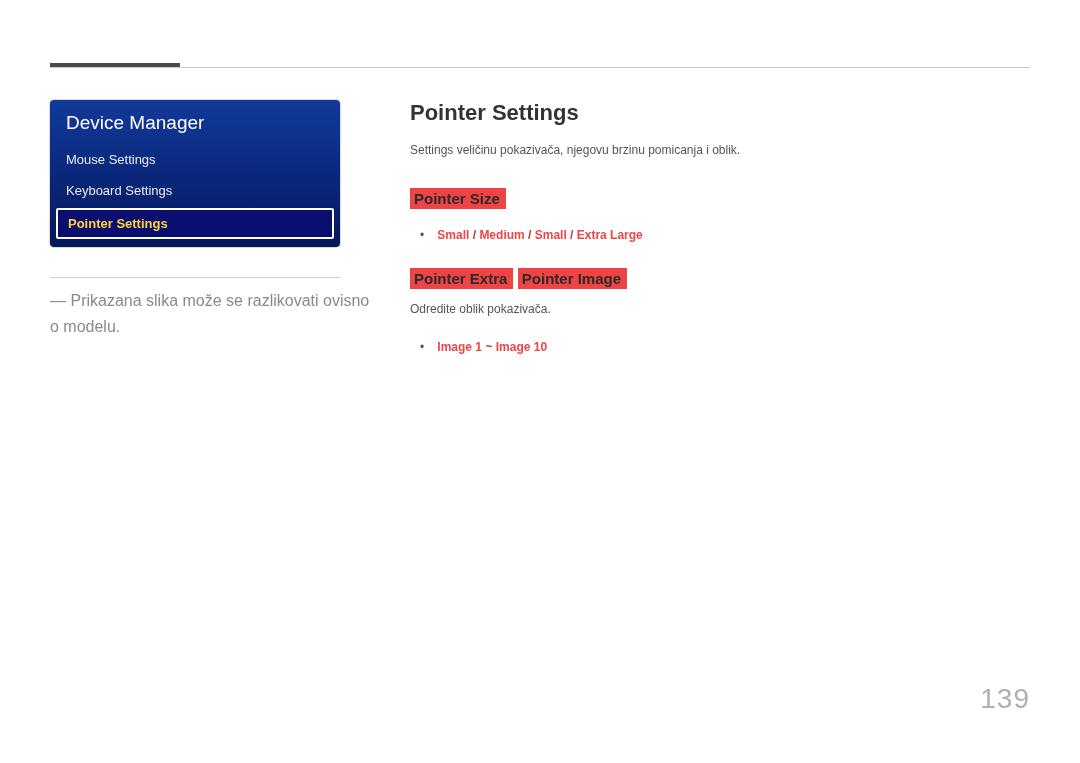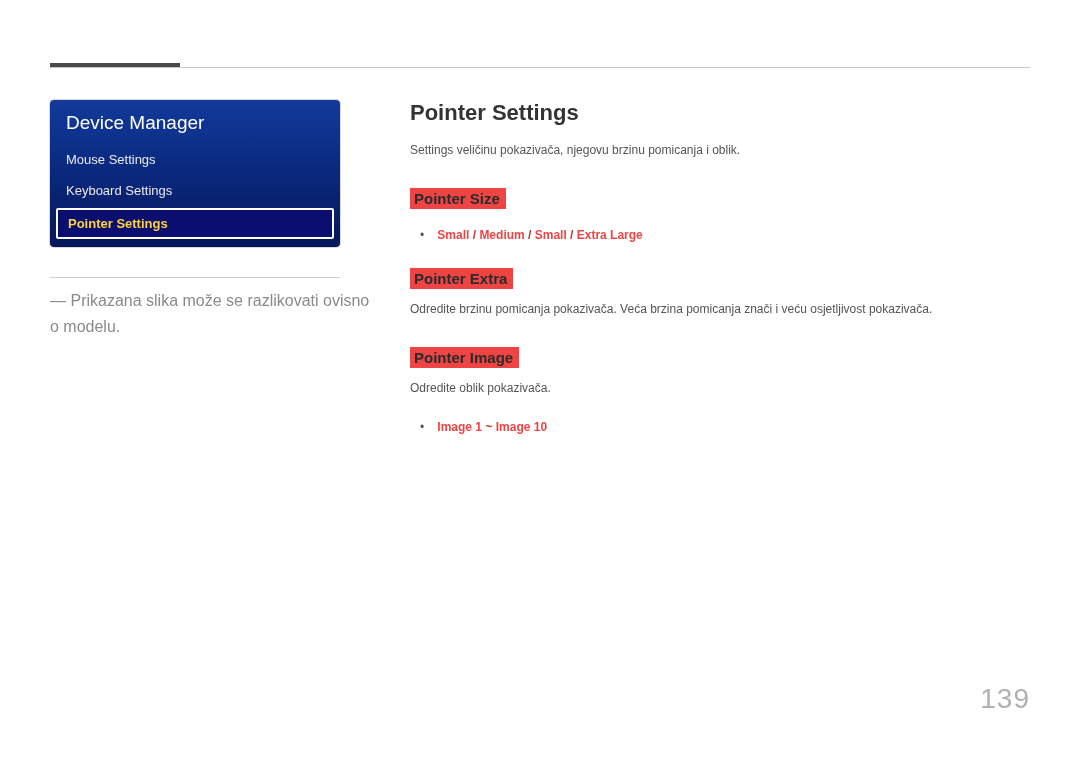--- a/index.html
+++ b/index.html
@@ -151,21 +151,20 @@
       <h1 class="section-title">Pointer Settings</h1>
       <div class="desc">Settings veličinu pokazivača, njegovu brzinu pomicanja i oblik.</div>
 
       <h2 class="sub">Pointer Size</h2>
       <div class="bullet-row">
         <span class="dot">•</span>
         <span class="opt">Small</span><span class="sep"> / </span><span class="opt">Medium</span><span class="sep"> / </span><span class="opt">Small</span><span class="sep"> / </span><span class="opt">Extra Large</span>
       </div>
 
       <h2 class="sub">Pointer Extra</h2>
-      <div class="desc">Odredite brzinu pomicanja pokazivača. Veća brzina pomicanja znači i veću osjetljivost pokazivača.</div>
 
       <h2 class="sub">Pointer Image</h2>
       <div class="desc">Odredite oblik pokazivača.</div>
       <div class="bullet-row">
         <span class="dot">•</span>
         <span class="opt">Image 1</span><span class="sep"> ~ </span><span class="opt">Image 10</span>
       </div>
     </div>
 
   </div>

